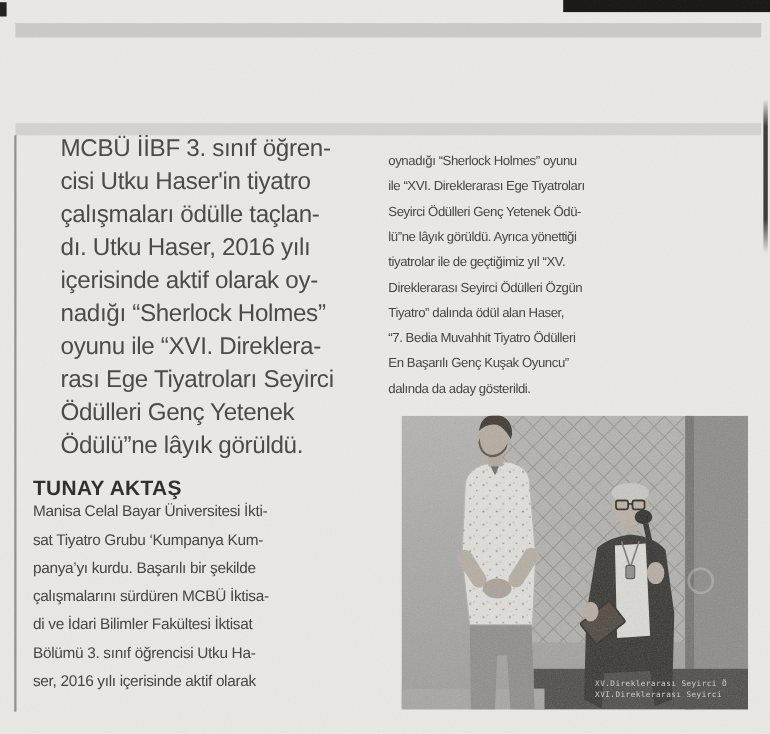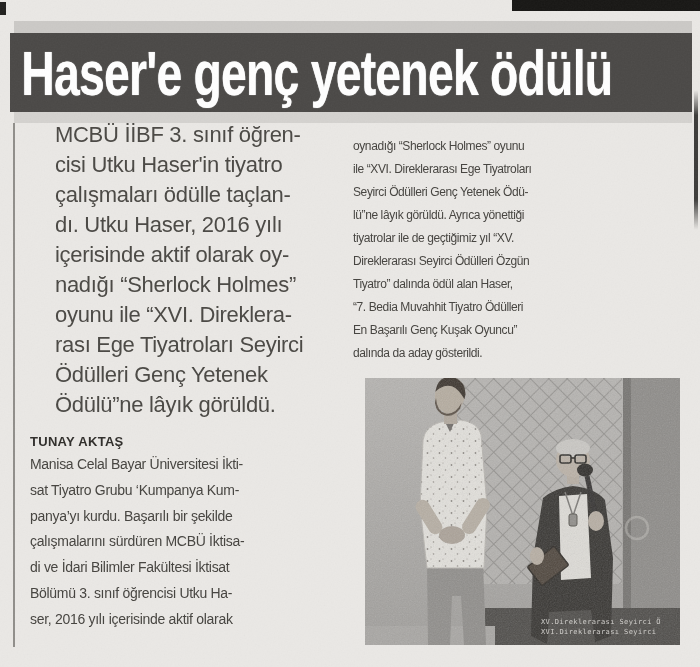--- a/index.html
+++ b/index.html
@@ -33,21 +33,21 @@
   }
 
   
   .para{white-space:pre;color:#45433f;}
   .col-left-p1{
     position:absolute;left:30px;top:120px;
     font-size:22px;line-height:30px;letter-spacing:-0.3px;color:#4a4844;margin-left:25px;
   }
   .byline{
     position:absolute;left:30px;top:434px;
-    font-size:13px;font-weight:bold;color:#2f2d2a;letter-spacing:0.3px;
+    font-size:19px;font-weight:bold;color:#2f2d2a;letter-spacing:0.3px;
   }
   .col-left-p2{
     position:absolute;left:30px;top:452px;
     font-size:14px;line-height:25.8px;letter-spacing:-0.3px;
   }
   .col-right-p{
     position:absolute;left:353px;top:118px;
     font-size:12px;line-height:23px;letter-spacing:-0.4px;margin-top:17px;
   }
 
@@ -59,23 +59,20 @@
 </style>
 </head>
 <body>
 
 <div class="page">
 
   <div class="band-above"></div>
   <div class="scan-topright"></div>
   <div class="scan-cornermark"></div>
 
-  <div class="headline-bar">
-    <span class="headline-text">Haser'e genç yetenek ödülü</span>
-  </div>
 
   <div class="band-below"></div>
   <div class="left-rule"></div>
   <div class="scan-rightline"></div>
 
   <div class="para col-left-p1">MCBÜ İİBF 3. sınıf öğren-
 cisi Utku Haser'in tiyatro
 çalışmaları ödülle taçlan-
 dı. Utku Haser, 2016 yılı
 içerisinde aktif olarak oy-

